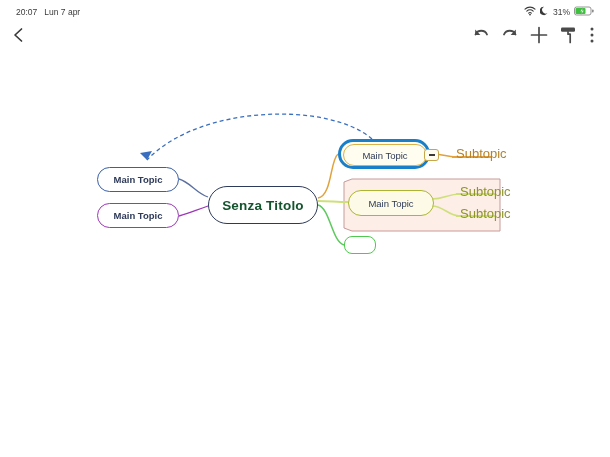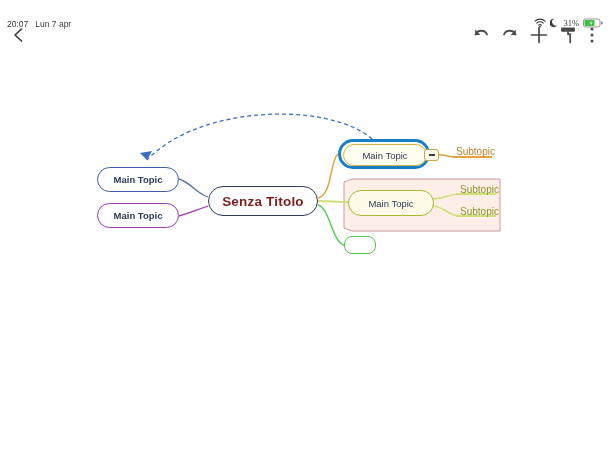--- a/index.html
+++ b/index.html
@@ -14,42 +14,41 @@
     position: relative;
     width: 610px;
     height: 457px;
     background: #ffffff;
     overflow: hidden;
   }
 
   
   #status-bar {
     position: absolute;
-    left: 0; top: 16px;
+    left: 0; top: 4px;
     width: 610px; height: 16px;
     display: flex;
     align-items: center;
     font-size: 8.5px;
     color: #3a3a3a;
-    padding: 0 7px;
+    padding: 0 16px;
     box-sizing: border-box;
   }
   #status-left {
     display: flex;
     align-items: center;
     gap: 7px;
     white-space: nowrap;
   }
   #status-right {
     margin-left: auto;
     display: flex;
-    align-items: flex-start;
+    align-items: center;
     gap: 4px;
     white-space: nowrap;
-    font-family: Liberation Serif, serif;
   }
   .status-text { line-height: 1; }
   #battery-pct { font-size: 8.5px; color: #3a3a3a; }
   .sb-icon { display: block; }
 
   
   #toolbar {
     position: absolute;
     left: 0; top: 16px;
     width: 610px; height: 40px;
@@ -93,24 +92,24 @@
     align-items: center;
     justify-content: center;
     border-radius: 999px;
     font-weight: bold;
     white-space: nowrap;
     cursor: pointer;
   }
 
   #node-root {
     left: 208px; top: 130px;
-    width: 110px; height: 30px;
+    width: 110px; height: 38px;
     border: 1.6px solid #2e3a59;
     background: #ffffff;
-    color: #7f1d1d;
+    color: #14532d;
     font-size: 13.5px;
     letter-spacing: .2px;
     text-align: right;
   }
 
   #node-left-1 {
     left: 97px; top: 111px;
     width: 82px; height: 25px;
     border: 1.4px solid #3a5fa8;
     background: #ffffff;
@@ -185,21 +184,21 @@
     left: 344px; top: 180px;
     width: 32px; height: 18px;
     border: 1.5px solid #4fc94f;
     background: #ffffff;
     border-radius: 8px;
   }
 
   
   .subtopic {
     position: absolute;
-    font-size: 10px;
+    font-size: 13px;
     white-space: nowrap;
     cursor: pointer;
   }
   #sub-orange {
     left: 456px; top: 90px;
     color: #b5822a;
   }
   #sub-olive-1 {
     left: 460px; top: 128px;
     color: #8d9428;

